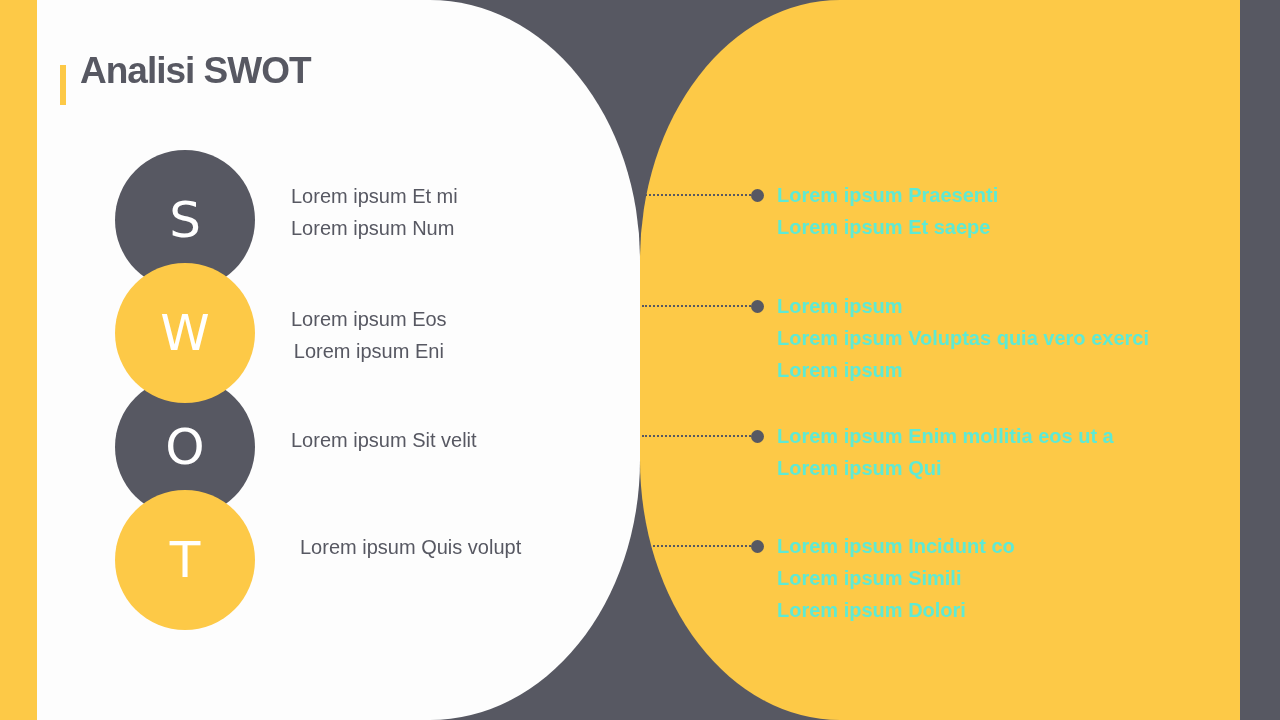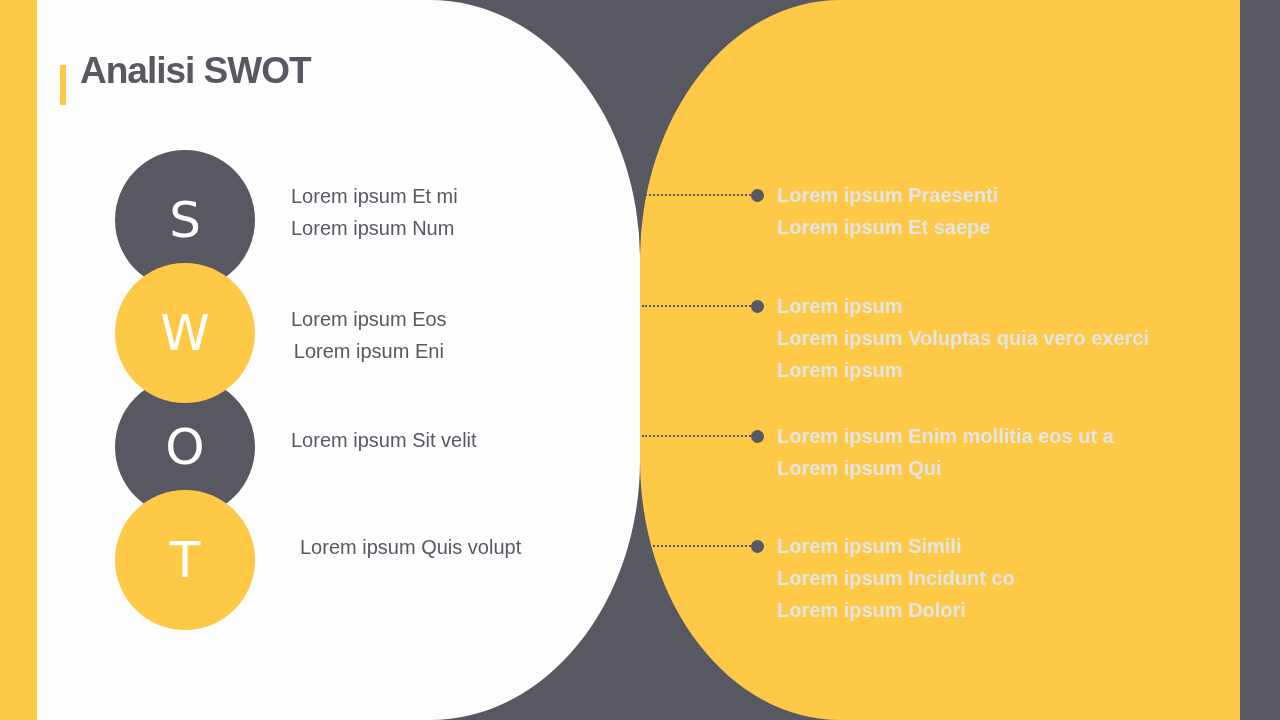--- a/index.html
+++ b/index.html
@@ -38,21 +38,21 @@
     }
     .right-item { position: absolute; left: 640px; }
     .dots {
       position: absolute; left: 2px; width: 112px; height: 0;
       border-top: 2px dotted #575862;
     }
     .bullet {
       position: absolute; left: 111px; width: 13px; height: 13px; border-radius: 50%; background: #575862;
     }
     .right-text {
-      position: absolute; left: 137px; font-size: 20px; font-weight: bold; line-height: 32px; color: #e5e5e5;
+      position: absolute; left: 137px; font-size: 20px; font-weight: bold; line-height: 32px; color: #5eead4;
       white-space: nowrap;
     }
     .line { display: block; white-space: nowrap; }
   </style>
 </head>
 <body>
 
 <div class="left-strip"></div>
 <div class="white-panel"></div>
 <div class="yellow-panel"></div>
@@ -113,17 +113,17 @@
   <div class="right-text" style="top:-16px;">
     <span class="line">Lorem ipsum Enim mollitia eos ut a</span>
     <span class="line">Lorem ipsum Qui</span>
   </div>
 </div>
 
 <div class="right-item" style="top:546px;">
   <div class="dots" style="top:-1px;"></div>
   <div class="bullet" style="top:-6px;"></div>
   <div class="right-text" style="top:-16px;">
+    <span class="line">Lorem ipsum Incidunt co</span>
     <span class="line">Lorem ipsum Simili</span>
-    <span class="line">Lorem ipsum Incidunt co</span>
     <span class="line">Lorem ipsum Dolori</span>
   </div>
 </div>
 
 </body></html>

